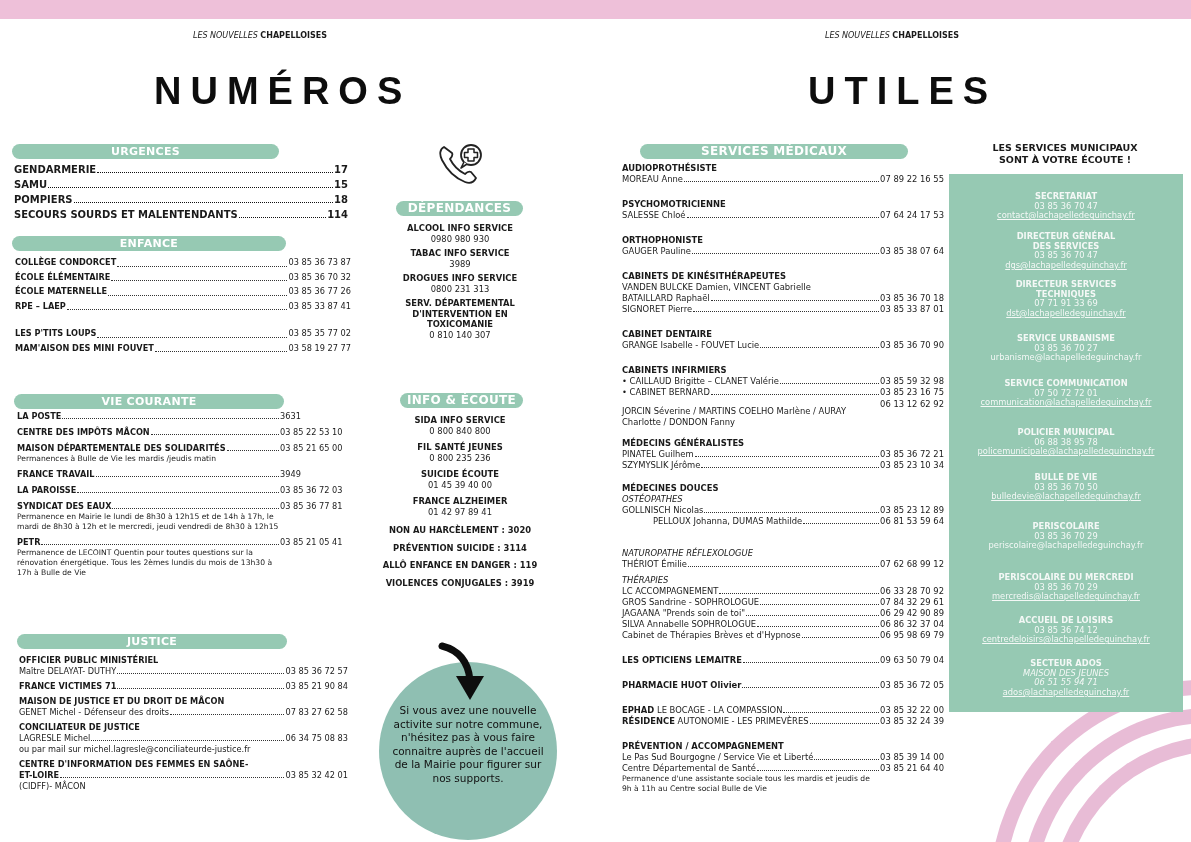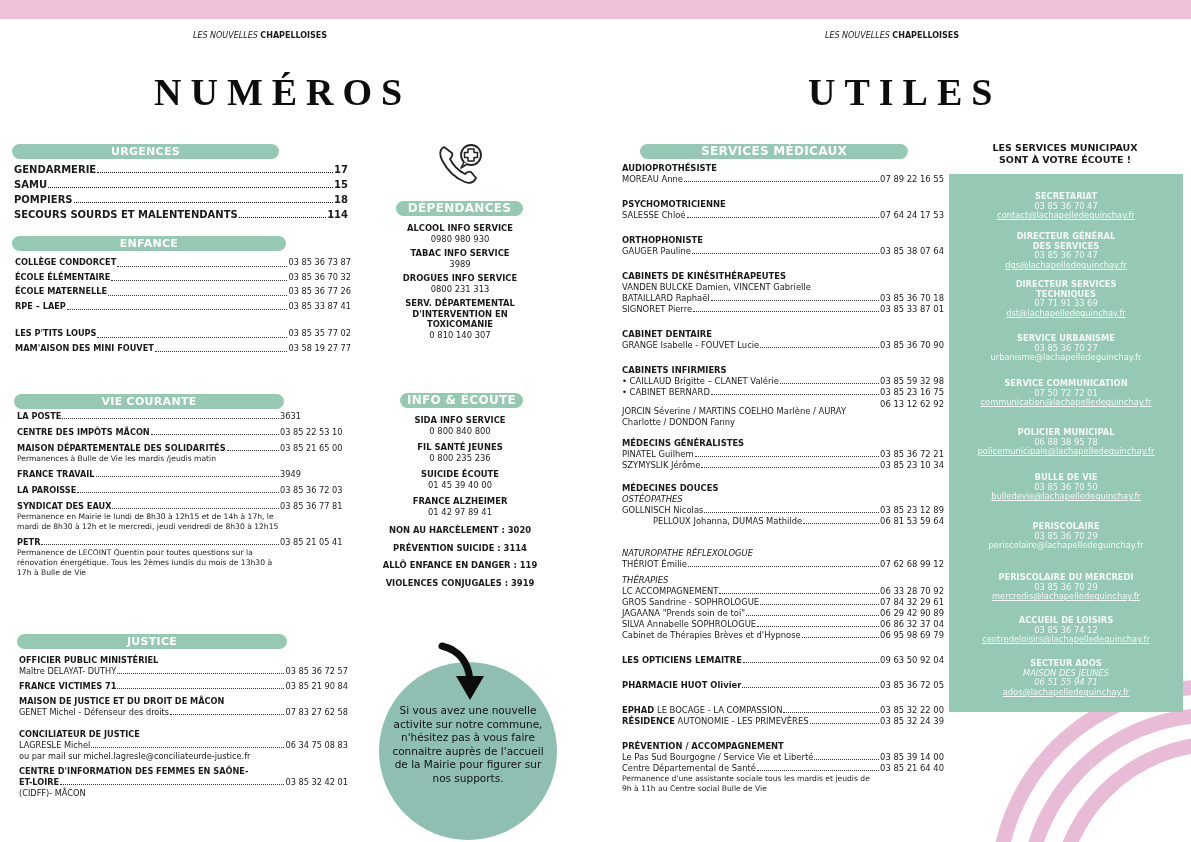--- a/index.html
+++ b/index.html
@@ -3,21 +3,21 @@
 <meta charset="utf-8">
 <style>
   * { box-sizing: border-box; margin: 0; padding: 0; }
   html, body { width: 1191px; height: 842px; overflow: hidden; background: #ffffff; }
   body { position: relative; font-family: "DejaVu Sans", sans-serif; color: #1a1a1a; }
 
   .topbar { position: absolute; left: 0; top: 0; width: 1191px; height: 19px; background: #eec0d9; }
   .masthead { position: absolute; top: 31px; font-size: 8px; letter-spacing: 0px; text-align: center; width: 300px; }
   .masthead .it { font-style: italic; font-weight: normal; }
   .masthead .b { font-weight: bold; }
-  .big-title { position: absolute; top: 70px; font-family: Liberation Serif, serif; font-weight: bold; font-size: 38px; letter-spacing: 9px; color: #0d0d0d; }
+  .big-title { position: absolute; top: 70px; font-family: Liberation Sans, sans-serif; font-weight: bold; font-size: 38px; letter-spacing: 9px; color: #0d0d0d; }
 
   .pill { position: absolute; height: 15px; background: #96c9b3; border-radius: 8px; color: #fff; font-weight: bold; font-size: 11px; text-align: center; line-height: 15px; letter-spacing: 0.3px; }
 
   .col { position: absolute; font-size: 8.2px; line-height: 11px; }
   .row { display: flex; align-items: flex-end; white-space: nowrap; }
   .row .lbl { flex: 0 0 auto; }
   .row .dots { flex: 1 1 auto; border-bottom: 1px dotted #333; margin: 0 1px 3px 1px; height: 1px; }
   .row .val { flex: 0 0 auto; }
   .bold { font-weight: bold; }
   .ital { font-style: italic; }
@@ -168,21 +168,21 @@
       <span class="lbl">Maître DELAYAT- DUTHY</span>
       <span class="dots"></span>
       <span class="val">03 85 36 72 57</span>
     </div>
   <div class="row" style="margin-bottom:4px;">
       <span class="lbl bold">FRANCE VICTIMES 71</span>
       <span class="dots"></span>
       <span class="val">03 85 21 90 84</span>
     </div>
   <div class="bold">MAISON DE JUSTICE ET DU DROIT DE MÂCON</div>
-  <div class="row" style="margin-bottom:11px;justify-content:flex-end;">
+  <div class="row" style="margin-bottom:4px;justify-content:flex-end;">
       <span class="lbl">GENET Michel - Défenseur des droits</span>
       <span class="dots"></span>
       <span class="val">07 83 27 62 58</span>
     </div>
   <div class="bold">CONCILIATEUR DE JUSTICE</div>
   <div class="row">
       <span class="lbl">LAGRESLE Michel</span>
       <span class="dots"></span>
       <span class="val">06 34 75 08 83</span>
     </div>
@@ -346,21 +346,21 @@
       <span class="val">06 86 32 37 04</span>
     </div>
   <div class="row" style="margin-bottom:14px;">
       <span class="lbl">Cabinet de Thérapies Brèves et d'Hypnose</span>
       <span class="dots"></span>
       <span class="val">06 95 98 69 79</span>
     </div>
   <div class="row" style="margin-bottom:14px;">
       <span class="lbl bold">LES OPTICIENS LEMAITRE</span>
       <span class="dots"></span>
-      <span class="val">09 63 50 92 04</span>
+      <span class="val">09 63 50 79 04</span>
     </div>
   <div class="row" style="margin-bottom:14px;">
       <span class="lbl bold">PHARMACIE HUOT Olivier</span>
       <span class="dots"></span>
       <span class="val">03 85 36 72 05</span>
     </div>
   <div class="row">
       <span class="lbl"><b>EPHAD</b><span> LE BOCAGE - LA COMPASSION</span></span>
       <span class="dots"></span>
       <span class="val">03 85 32 22 00</span>

